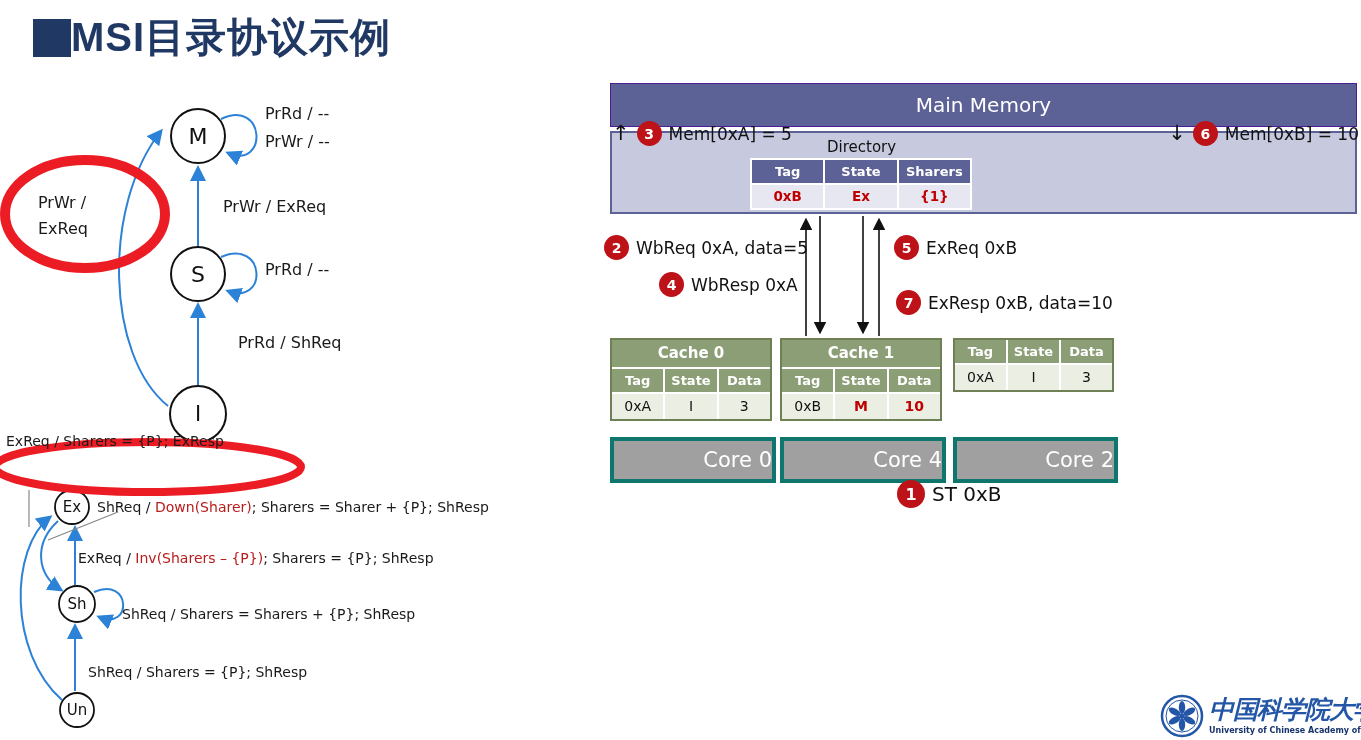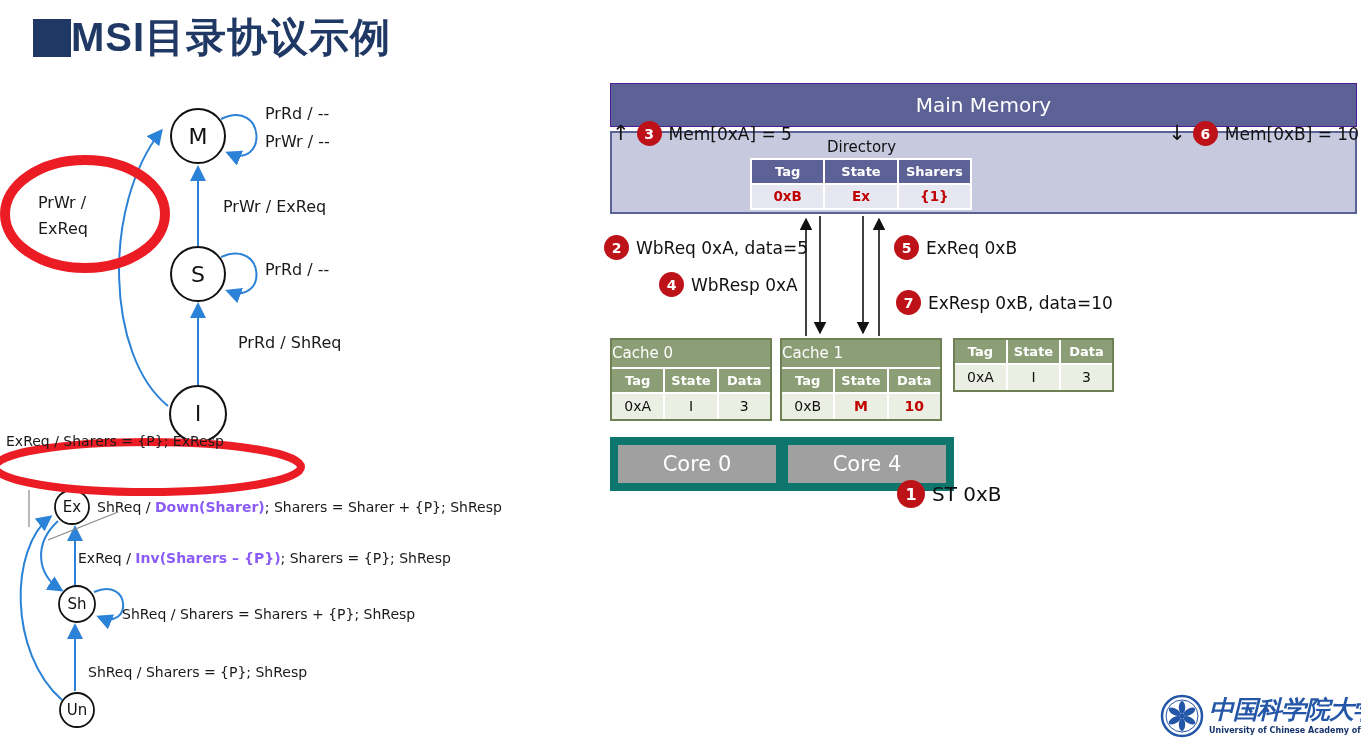--- a/index.html
+++ b/index.html
@@ -10,45 +10,45 @@
   
   .title-row{position:absolute;left:33px;top:10px;display:flex;align-items:center;}
   .bullet{width:38px;height:38px;background:#1F3864;}
   h1.title{margin:0;font-size:40px;font-weight:bold;color:#1F3864;letter-spacing:1px;
            font-family:"Liberation Sans","DejaVu Sans",sans-serif;}
 
   
   .state-letter{position:absolute;transform:translate(-50%,-50%);color:#111;}
   .lbl{position:absolute;font-size:16px;color:#1a1a1a;white-space:nowrap;}
   .lbl-sm{font-size:14px;}
-  .red{color:#8b5cf6;font-weight:bold;}
+  .red{color:#b91c1c;}
 
   
   .mem-bar{position:absolute;left:610px;top:83px;width:745px;height:42px;background:#5D6296;
            border:1px solid #4c1d95;display:flex;align-items:center;justify-content:center;
            color:#fff;font-size:20px;}
   .dir-box{position:absolute;left:610px;top:131px;width:743px;height:79px;background:#C7CADF;
            border:2px solid #5D6296;}
   .dir-label{position:absolute;left:827px;top:138px;font-size:15px;color:#111;}
   .dir-table{position:absolute;left:750px;top:158px;width:218px;display:grid;
              grid-template-columns:1fr 1fr 1fr;gap:2px;background:#fff;border:2px solid #fff;}
   .dir-th{background:#5D6296;color:#fff;font-size:13px;font-weight:bold;text-align:center;
           height:23px;line-height:23px;}
   .dir-td{background:#E7E7F2;color:#C00000;font-weight:bold;font-size:13.5px;text-align:center;
           height:23px;line-height:23px;}
 
   .cache{position:absolute;width:158px;background:#fff;border:2px solid #6F8054;}
-  .cache-title{background:#8C9E76;color:#fff;font-size:15px;font-weight:400;text-align:left;
+  .cache-title{background:#8C9E76;color:#fff;font-size:15px;font-weight:700;text-align:center;
                height:27px;line-height:27px;border-bottom:2px solid #fff;}
   .cache-grid{display:grid;grid-template-columns:1fr 1fr 1fr;gap:2px;background:#fff;}
   .c-th{background:#8C9E76;color:#fff;font-weight:bold;font-size:13px;height:23px;line-height:23px;text-align:center;}
   .c-td{background:#EBEFE3;color:#111;font-size:14px;height:25px;line-height:25px;text-align:center;}
   .c-td.hl{color:#C00000;font-weight:bold;}
-  .core{position:absolute;height:38px;background:#A0A0A0;border:8px solid #0f766e;color:#fff;
-        font-size:21px;display:flex;align-items:center;justify-content:center;top:437px;}
+  .core{position:absolute;height:38px;background:#A0A0A0;border:4px solid #0f766e;color:#fff;
+        font-size:21px;display:flex;align-items:center;justify-content:flex-end;top:437px;}
 
   
   .note{position:absolute;display:flex;align-items:center;gap:7px;font-size:17px;color:#111;white-space:nowrap;}
   .badge{width:25px;height:25px;border-radius:50%;background:#BE1219;color:#fff;font-size:14px;
          font-weight:bold;display:flex;align-items:center;justify-content:center;flex:none;}
   .note-lg{font-size:20px;}
   .note-lg .badge{width:28px;height:28px;font-size:16px;}
   .ud-arrow{font-size:21px;color:#111;line-height:1;}
 
   
@@ -174,20 +174,23 @@
       <div class="c-td">I</div>
       <div class="c-td">3</div>
     </div>
   </div>
 
   <div class="core" style="left:610px;width:158px">
       <span>Core 0</span>
     </div>
   <div class="core" style="left:780px;width:158px">
       <span>Core 4</span>
+    </div>
+  <div class="core" style="left:953px;width:157px">
+      <span>Core 2</span>
     </div>
 
   <div class="note" style="left:612px;top:121px">
     <span class="ud-arrow">↑</span>
     <span class="badge">3</span>
     <span>Mem[0xA] = 5</span>
   </div>
   <div class="note" style="right:2px;top:121px">
     <span class="ud-arrow">↓</span>
     <span class="badge">6</span>

